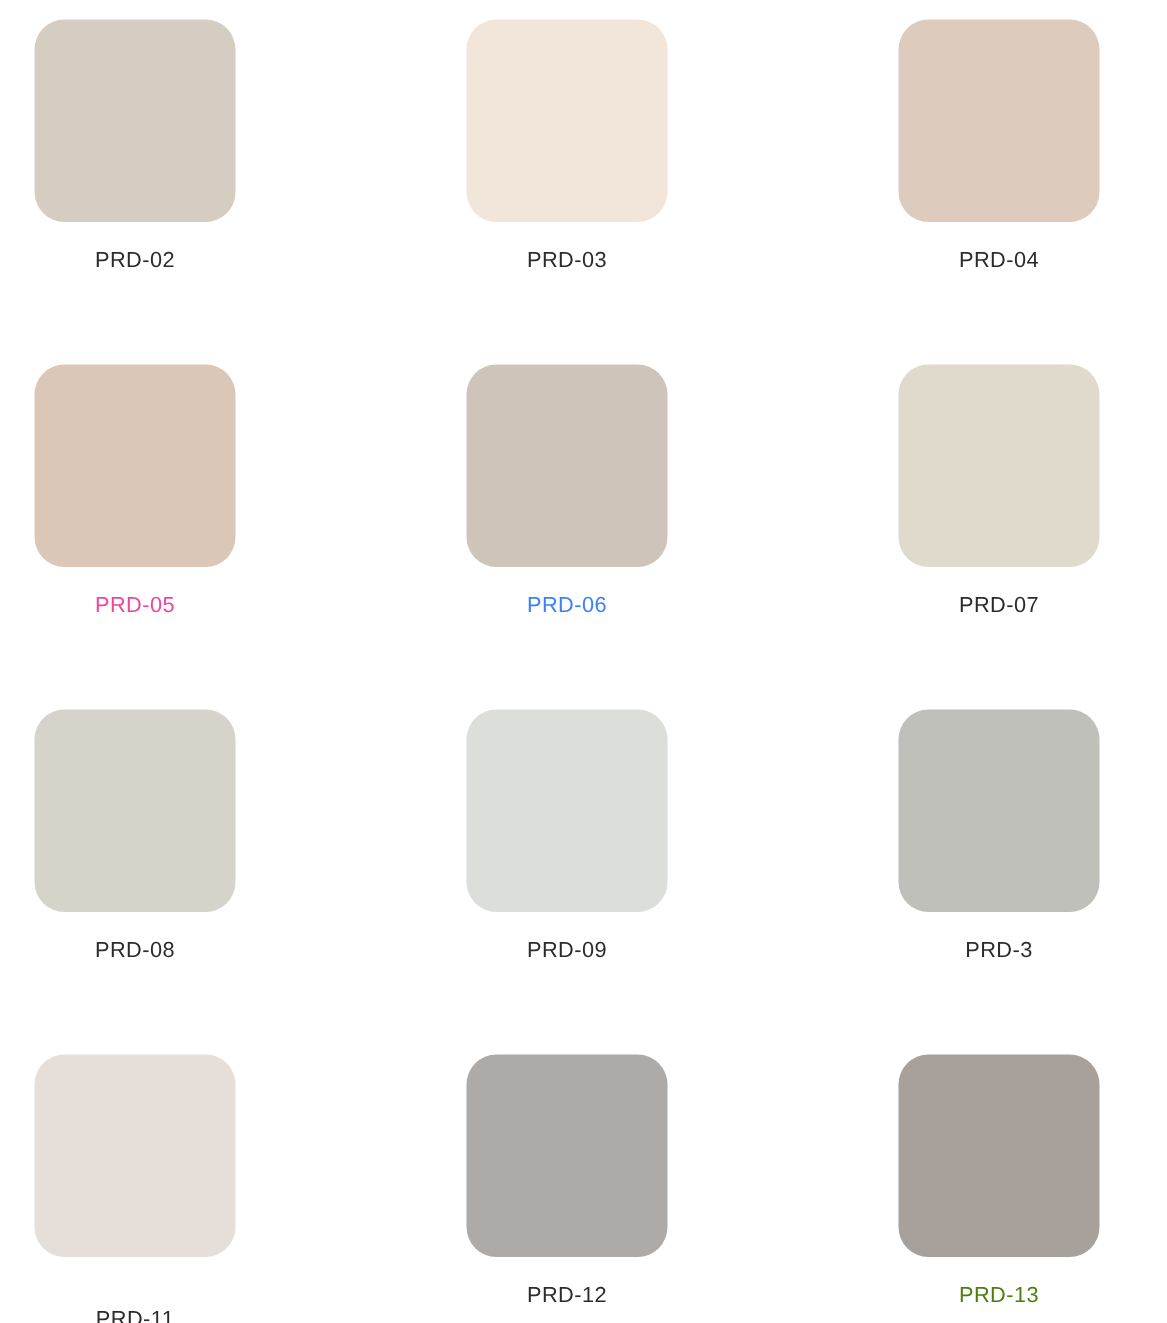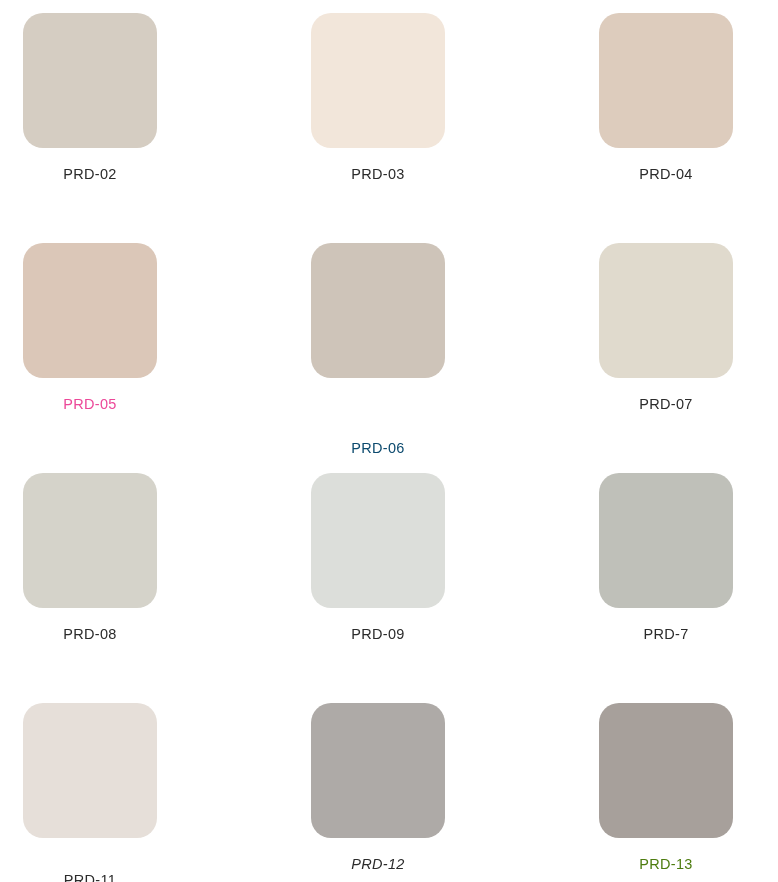--- a/index.html
+++ b/index.html
@@ -71,43 +71,43 @@
     <div class="swatch-cell">
       <div class="swatch-chip" style="background: rgb(221, 204, 189);"></div>
       <div class="swatch-label" style="color: rgb(43, 43, 43);">PRD-04</div>
     </div>
     <div class="swatch-cell">
       <div class="swatch-chip" style="background: rgb(219, 199, 184);"></div>
       <div class="swatch-label" style="color: #ec4899;">PRD-05</div>
     </div>
     <div class="swatch-cell">
       <div class="swatch-chip" style="background: rgb(206, 196, 185);"></div>
-      <div class="swatch-label" style="color: #0c4a6e; margin-top: 44px;">PRD-06</div>
+      <div class="swatch-label" style="color: #3b82f6;">PRD-06</div>
     </div>
     <div class="swatch-cell">
       <div class="swatch-chip" style="background: rgb(224, 218, 205);"></div>
       <div class="swatch-label" style="color: rgb(43, 43, 43);">PRD-07</div>
     </div>
     <div class="swatch-cell">
       <div class="swatch-chip" style="background: rgb(213, 211, 202);"></div>
       <div class="swatch-label" style="color: rgb(43, 43, 43);">PRD-08</div>
     </div>
     <div class="swatch-cell">
       <div class="swatch-chip" style="background: rgb(220, 222, 218);"></div>
       <div class="swatch-label" style="color: rgb(43, 43, 43);">PRD-09</div>
     </div>
     <div class="swatch-cell">
       <div class="swatch-chip" style="background: rgb(191, 192, 185);"></div>
-      <div class="swatch-label" style="color: rgb(43, 43, 43);">PRD-7</div>
+      <div class="swatch-label" style="color: rgb(43, 43, 43);">PRD-3</div>
     </div>
     <div class="swatch-cell">
       <div class="swatch-chip" style="background: rgb(230, 223, 217);"></div>
       <div class="swatch-label" style="color: rgb(43, 43, 43); margin-top: 16px;">PRD-11</div>
     </div>
     <div class="swatch-cell">
       <div class="swatch-chip" style="background: rgb(174, 170, 167);"></div>
-      <div class="swatch-label" style="color: rgb(43, 43, 43); font-style: italic;">PRD-12</div>
+      <div class="swatch-label" style="color: rgb(43, 43, 43);">PRD-12</div>
     </div>
     <div class="swatch-cell">
       <div class="swatch-chip" style="background: rgb(167, 160, 155);"></div>
       <div class="swatch-label" style="color: #4d7c0f;">PRD-13</div>
     </div>
   </div>
 
 </body></html>

